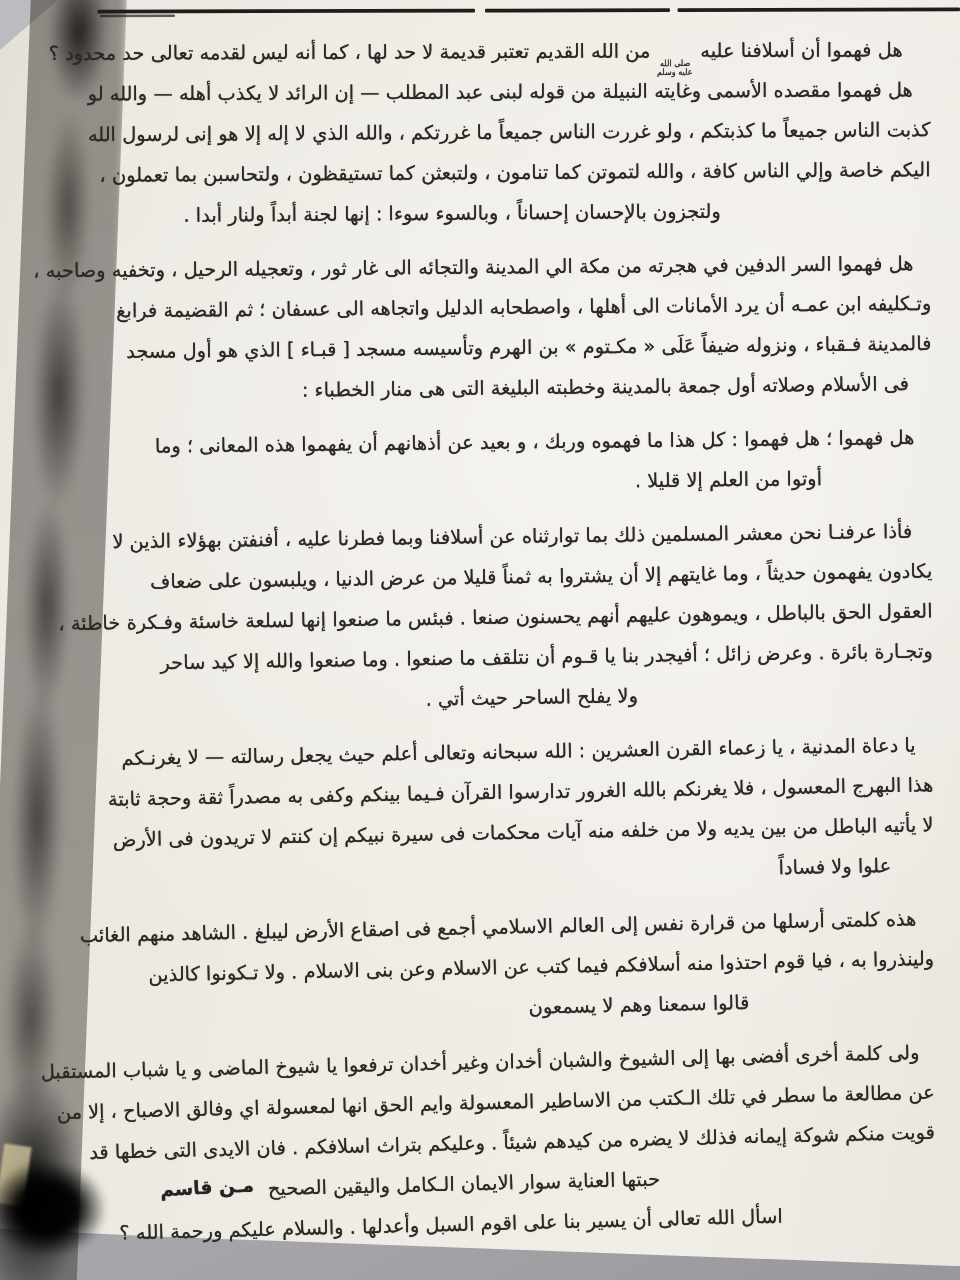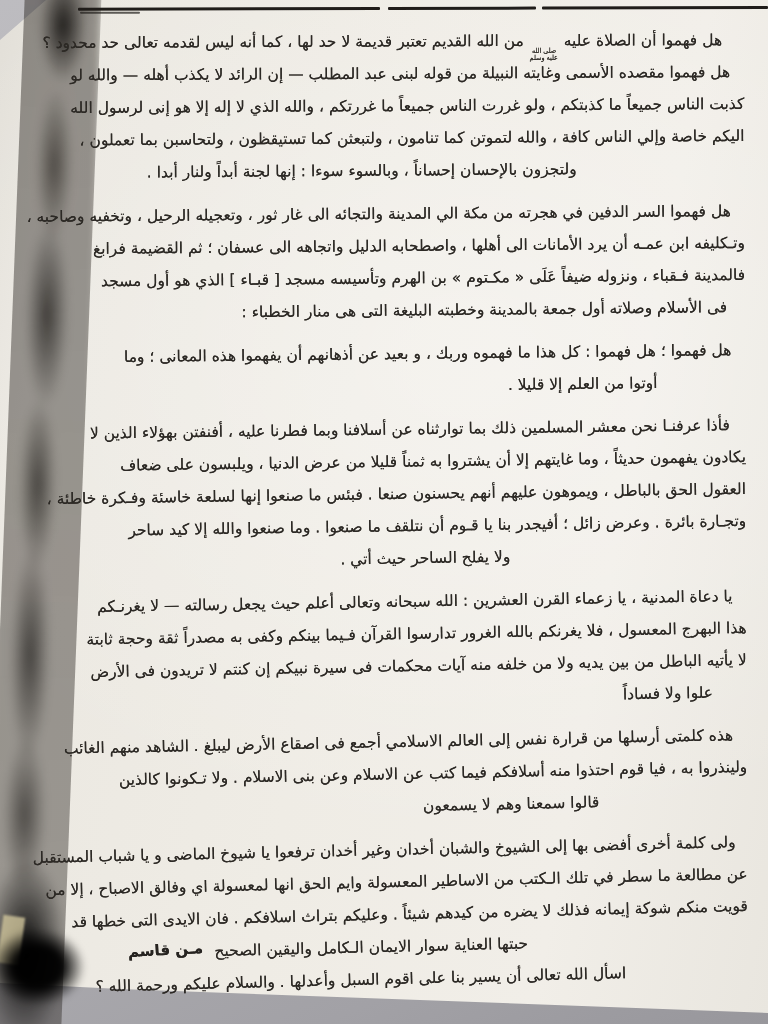--- a/index.html
+++ b/index.html
@@ -84,21 +84,21 @@
   <div class="ink-blob"></div>
 
   <div class="top-rule">
     <div class="seg s1"></div>
     <div class="seg s2"></div>
     <div class="seg s3"></div>
     <div class="seg s4"></div>
   </div>
 
   <div class="text-block">
-      <div class="line" style="padding-right: 22px; transform: rotate(0deg);"><span>هل فهموا أن الصلاة عليه </span><span class="honorific">
+      <div class="line" style="padding-right: 22px; transform: rotate(0deg);"><span>هل فهموا أن أسلافنا عليه </span><span class="honorific">
           <span class="h-row">صلى الله</span>
           <span class="h-row">عليه وسلم</span>
         </span><span> من الله القديم تعتبر قديمة لا حد لها ، كما أنه ليس لقدمه تعالى حد محدود ؟</span></div>
       <div class="line" style="padding-right: 14px; transform: rotate(-0.045deg);">هل فهموا مقصده الأسمى وغايته النبيلة من قوله لبنى عبد المطلب — إن الرائد لا يكذب أهله — والله لو</div>
       <div class="line" style="transform: rotate(-0.09deg);">كذبت الناس جميعاً ما كذبتكم ، ولو غررت الناس جميعاً ما غررتكم ، والله الذي لا إله إلا هو إنى لرسول الله</div>
       <div class="line" style="transform: rotate(-0.135deg);">اليكم خاصة وإلي الناس كافة ، والله لتموتن كما تنامون ، ولتبعثن كما تستيقظون ، ولتحاسبن بما تعملون ،</div>
       <div class="line" style="padding-right: 168px; transform: rotate(-0.18deg);">ولتجزون بالإحسان إحساناً ، وبالسوء سوءا : إنها لجنة أبداً ولنار أبدا .</div>
       <div class="line gap" style="padding-right: 14px; transform: rotate(-0.225deg);">هل فهموا السر الدفين في هجرته من مكة الي المدينة والتجائه الى غار ثور ، وتعجيله الرحيل ، وتخفيه وصاحبه ،</div>
       <div class="line" style="transform: rotate(-0.27deg);">وتـكليفه ابن عمـه أن يرد الأمانات الى أهلها ، واصطحابه الدليل واتجاهه الى عسفان ؛ ثم القضيمة فرابغ</div>
       <div class="line" style="transform: rotate(-0.315deg);">فالمدينة فـقباء ، ونزوله ضيفاً عَلَى « مكـتوم » بن الهرم وتأسيسه مسجد [ قبـاء ] الذي هو أول مسجد</div>

